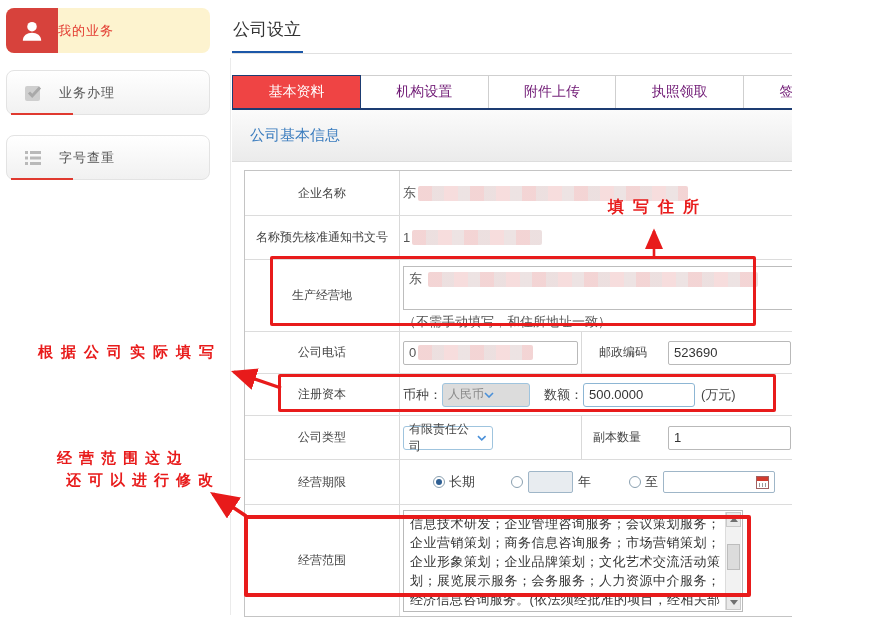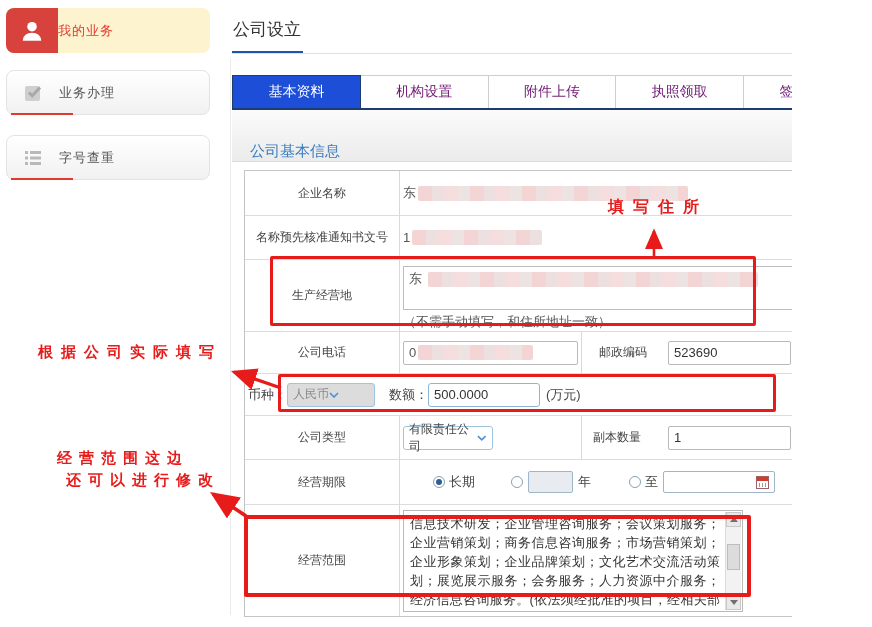--- a/index.html
+++ b/index.html
@@ -22,26 +22,26 @@
   .page-title{position:absolute;left:233px;top:18px;font-size:17px;color:#333;}
   .title-underline-blue{position:absolute;left:232px;top:51px;width:71px;height:3px;background:#1b57a8;}
   .title-underline-gray{position:absolute;left:232px;top:53px;width:640px;height:1px;background:#e0e0e0;}
 
   
   .tabbar{position:absolute;left:232px;top:75px;width:640px;height:35px;display:flex;
           box-sizing:border-box;border-bottom:2px solid #1d3c72;}
   .tab{flex:1;display:flex;align-items:center;justify-content:center;font-size:14px;color:#701a75;
        background:#fff;border:1px solid #cfcfcf;border-left:none;border-bottom:none;box-sizing:border-box;cursor:pointer;}
   .tab:first-child{border-left:1px solid #cfcfcf;}
-  .tab.active{background:#1d4ed8;color:#fff;border-color:#1d3c72;font-family:Liberation Serif, serif;}
+  .tab.active{background:#ef4444;color:#fff;border-color:#1d3c72;font-family:Liberation Serif, serif;}
 
   
   .section-bar{position:absolute;left:232px;top:110px;width:640px;height:52px;box-sizing:border-box;
                background:linear-gradient(#fbfbfb,#ebebeb);border-bottom:1px solid #ddd;
-               display:flex;align-items:flex-end;padding-left:18px;}
+               display:flex;align-items:center;padding-left:18px;}
   .section-bar span{font-size:15px;color:#3a7cbe;}
 
   
   .ftable{position:absolute;left:244px;top:170px;width:608px;box-sizing:border-box;
           border:1px solid #c4c4c4;background:#fff;}
   .frow{display:flex;box-sizing:border-box;border-top:1px solid #dcdcdc;}
   .frow:first-child{border-top:none;}
   .fcell-l{width:155px;flex:0 0 155px;border-right:1px solid #d9d9d9;display:flex;align-items:center;
            justify-content:center;text-align:center;font-size:12px;color:#444;box-sizing:border-box;padding:0 4px;}
   .fcell-v{flex:1;position:relative;display:flex;align-items:center;padding-left:3px;box-sizing:border-box;
@@ -193,20 +193,21 @@
         </div>
         <span class="vdivider"></span>
         <span style="margin-left:21px;font-size:12px;">邮政编码</span>
         <div class="input-box" style="width:123px;margin-left:21px;">
           <span>523690</span>
         </div>
       </div>
     </div>
 
     <div class="frow" style="height:42px;">
+      <div class="fcell-l">注册资本</div>
       <div class="fcell-v">
         <span style="font-size:13px;">币种：</span>
         <div class="sel disabled" style="width:88px;">
           <span>人民币</span>
           <svg width="10" height="6" viewBox="0 0 10 6">
               <path d="M1 1 L5 5 L9 1" stroke="#4a90d9" fill="none" stroke-width="1.6"></path>
             </svg>
         </div>
         <span style="margin-left:14px;font-size:13px;">数额：</span>
         <div class="input-box input-blue" style="width:112px;">

